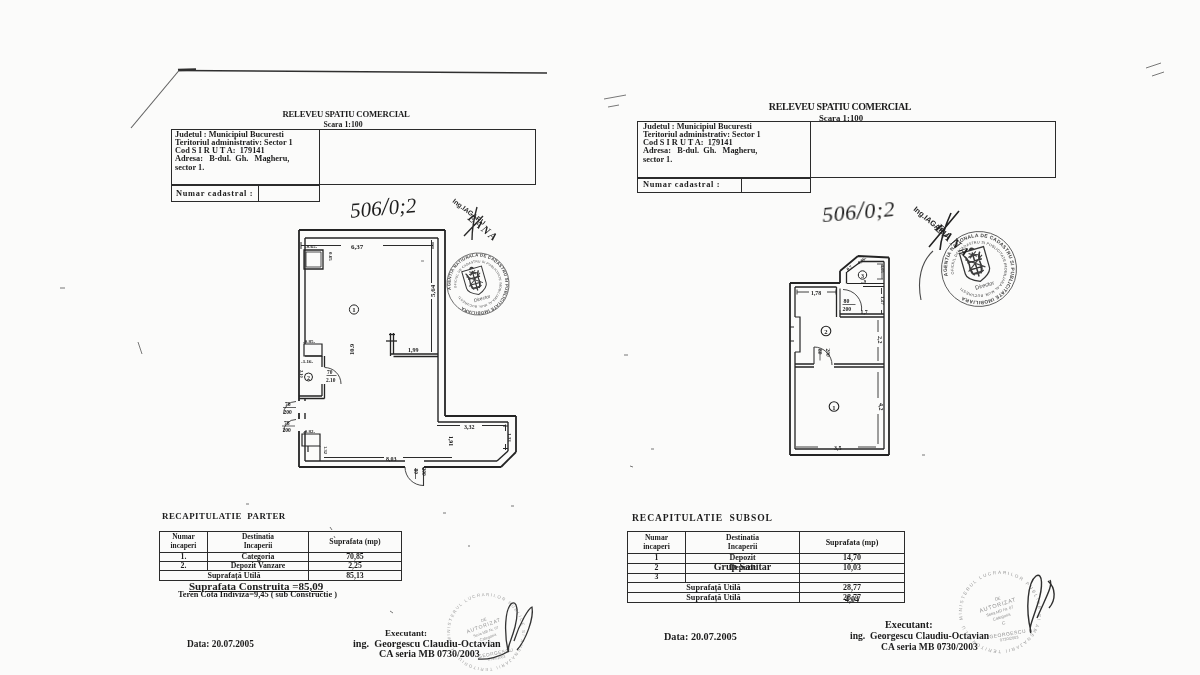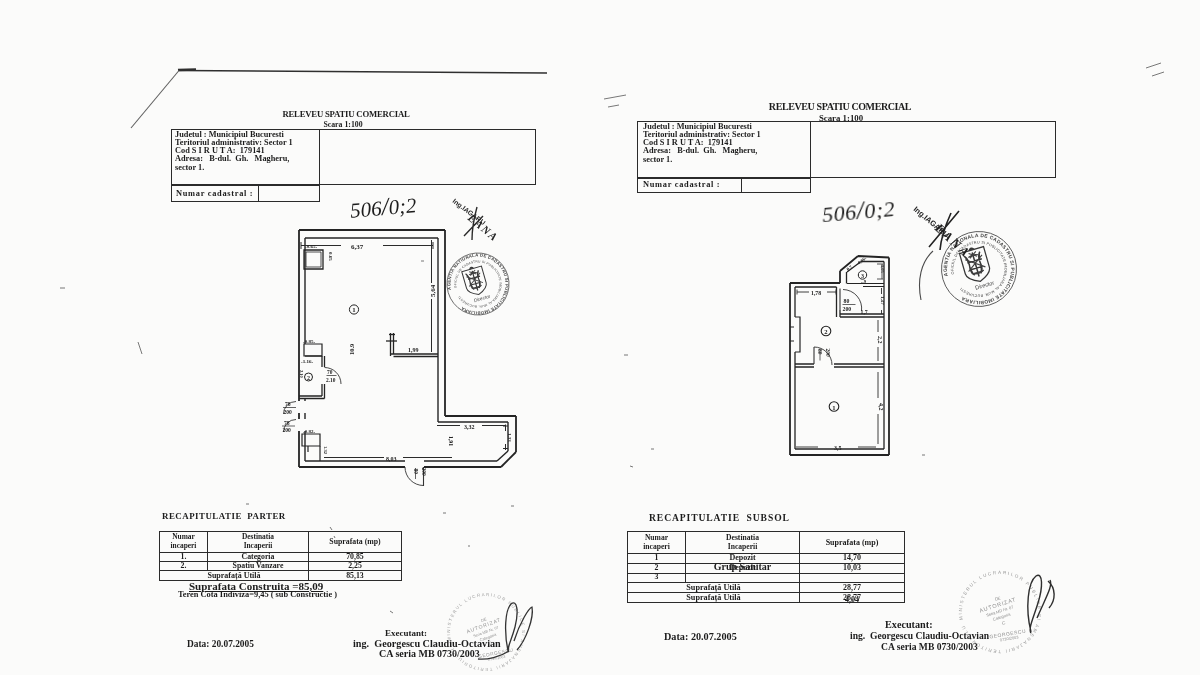--- a/index.html
+++ b/index.html
@@ -41,21 +41,21 @@
   <div class="abs" style="left:0;top:19.5px;width:241px;border-top:1.2px solid #2b2b2b;"></div>
   <div class="abs" style="left:0;top:28.5px;width:241px;border-top:1.2px solid #2b2b2b;"></div>
   <div class="abs" style="left:0;top:38px;width:241px;border-top:1.2px solid #2b2b2b;"></div>
   <div class="abs b ctr" style="left:0;top:1px;width:47px;font-size:7.4px;line-height:8.5px;">Numar<br>incaperi</div>
   <div class="abs b ctr" style="left:48px;top:1px;width:100px;font-size:7.4px;line-height:8.5px;">Destinatia<br>Incaperii</div>
   <div class="abs b ctr" style="left:149px;top:5px;width:92px;font-size:7.8px;">Suprafata (mp)</div>
   <div class="abs b ctr" style="left:0;top:20px;width:47px;font-size:7.8px;">1.</div>
   <div class="abs b ctr" style="left:48px;top:20px;width:100px;font-size:7.8px;">Categoria</div>
   <div class="abs b ctr" style="left:149px;top:20px;width:92px;font-size:7.8px;">70,85</div>
   <div class="abs b ctr" style="left:0;top:29px;width:47px;font-size:7.8px;">2.</div>
-  <div class="abs b ctr" style="left:48px;top:29px;width:100px;font-size:7.8px;">Spatiu Vanzare</div>
+  <div class="abs b ctr" style="left:48px;top:29px;width:100px;font-size:7.8px;">Depozit Vanzare</div>
   <div class="abs b ctr" style="left:149px;top:29px;width:92px;font-size:7.8px;">2,25</div>
   <div class="abs b ctr" style="left:0;top:38.5px;width:148px;font-size:8px;">Suprafață Utilă</div>
   <div class="abs b ctr" style="left:149px;top:38.5px;width:92px;font-size:7.8px;">85,13</div>
 </div>
 
 <div class="abs b" style="left:189px;top:580px;font-size:11px;text-decoration:underline;">Suprafata Construita =85,09</div>
 
 <div class="abs b" style="left:178px;top:589.5px;font-size:8.4px;">Teren Cota Indiviza=9,45 ( sub Constructie )</div>
 
 <div class="abs b" style="left:187px;top:638.5px;font-size:9.4px;">Data: 20.07.2005</div>
@@ -76,21 +76,21 @@
   <div class="abs b" style="left:5px;top:1px;font-size:8.3px;line-height:8.15px;width:168px;">Judetul : Municipiul Bucuresti<br>Teritoriul administrativ: Sector 1<br>Cod S I R U T A:&nbsp; 179141<br>Adresa:&nbsp;&nbsp; B-dul.&nbsp;&nbsp;Gh.&nbsp;&nbsp; Magheru,<br>sector 1.</div>
 </div>
 
 <div class="abs" style="left:637px;top:178px;width:172px;height:13px;border:1.3px solid #2b2b2b;">
   <div class="abs" style="left:103px;top:0;height:13px;border-left:1.3px solid #2b2b2b;"></div>
   <div class="abs b" style="left:5px;top:0.5px;font-size:8.4px;letter-spacing:0.7px;">Numar cadastral :</div>
 </div>
 
 <div class="abs" style="left:822px;top:196px;font-size:22px;font-style:italic;transform:rotate(-5deg);letter-spacing:0.5px;">506<span style="font-size:26px;">/</span>0;2</div>
 
-<div class="abs b" style="left:632px;top:511.5px;font-size:9.6px;letter-spacing:0.9px;margin-left:17px;">RECAPITULATIE&nbsp; SUBSOL</div>
+<div class="abs b" style="left:632px;top:511.5px;font-size:9.6px;letter-spacing:0.9px;">RECAPITULATIE&nbsp; SUBSOL</div>
 
 <div class="abs" style="left:627px;top:531px;width:276px;height:70px;border:1.2px solid #2b2b2b;">
   <div class="abs" style="left:57px;top:0;height:50px;border-left:1.2px solid #2b2b2b;"></div>
   <div class="abs" style="left:171px;top:0;height:70px;border-left:1.2px solid #2b2b2b;"></div>
   <div class="abs" style="left:0;top:20.5px;width:276px;border-top:1.2px solid #2b2b2b;"></div>
   <div class="abs" style="left:0;top:30.5px;width:276px;border-top:1.2px solid #2b2b2b;"></div>
   <div class="abs" style="left:0;top:40.5px;width:276px;border-top:1.2px solid #2b2b2b;"></div>
   <div class="abs" style="left:0;top:50px;width:276px;border-top:1.2px solid #2b2b2b;"></div>
   <div class="abs" style="left:0;top:60px;width:276px;border-top:1.2px solid #2b2b2b;"></div>
   <div class="abs b ctr" style="left:0;top:1px;width:57px;font-size:7.6px;line-height:9px;">Numar<br>incaperi</div>

